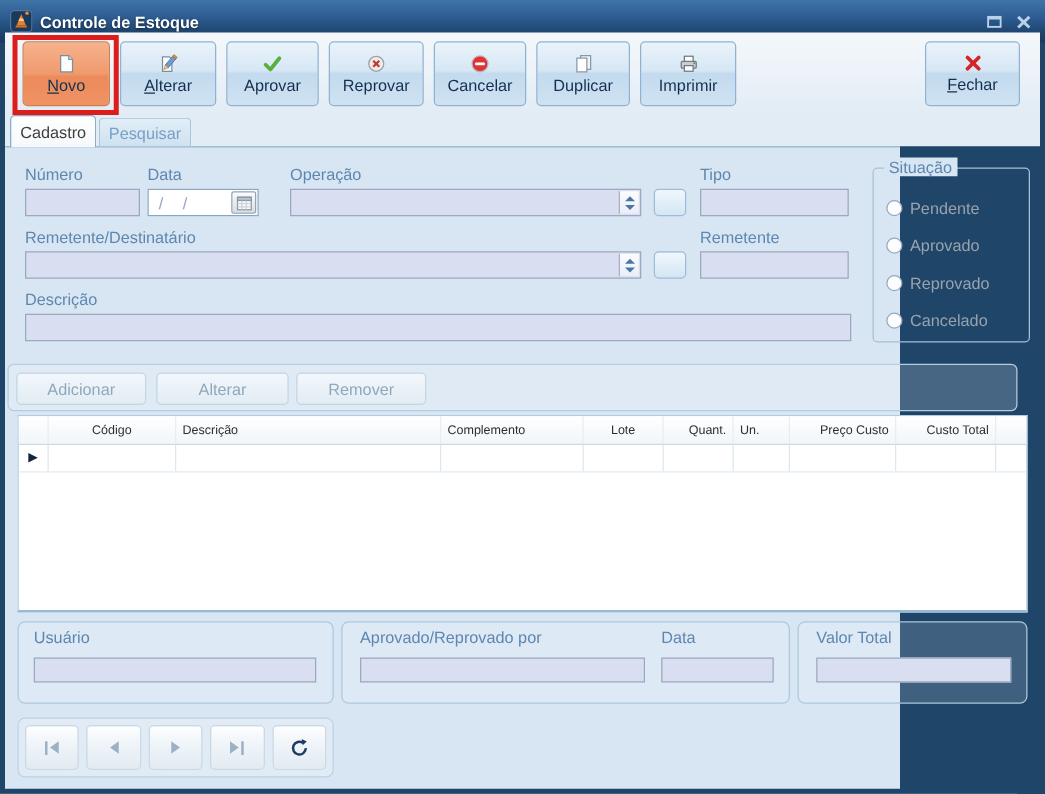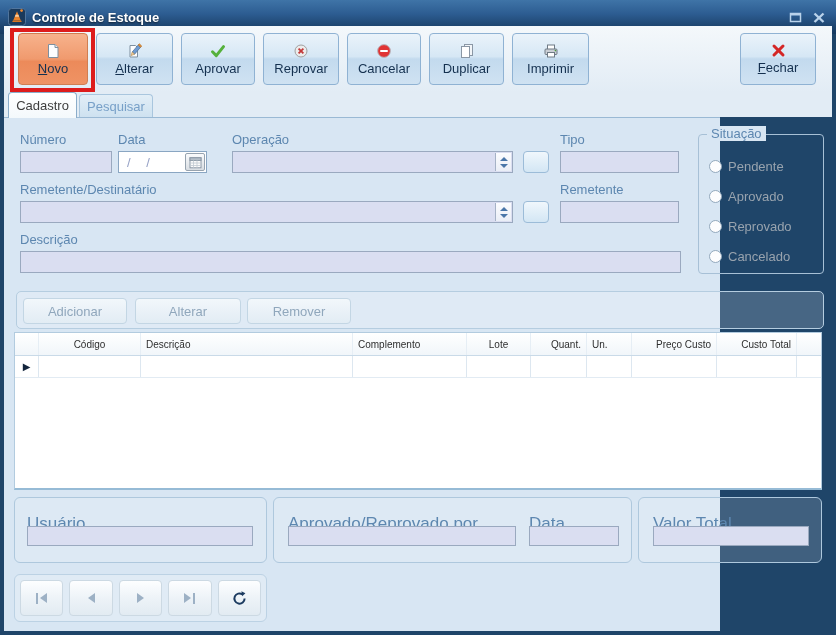--- a/index.html
+++ b/index.html
@@ -50,34 +50,34 @@
     background:linear-gradient(180deg,#fafbfc,#d9dee3);display:flex;align-items:center;justify-content:center;cursor:pointer;flex:none}
   .helper{position:absolute;width:26px;height:22px;border:1px solid #9cbcd8;border-radius:4px;
     background:linear-gradient(180deg,#f0f7fc,#d3e6f4);cursor:pointer}
   .groupbox{position:absolute;left:694px;top:16px;width:126px;height:140px;border:1px solid #a7c0d6;border-radius:4px}
   .legend{position:absolute;left:8px;top:-9px;background:#d8e6f3;padding:0 4px;font-size:13px;color:#5d87b0}
   .radio-row{position:absolute;left:10px;display:flex;align-items:center;gap:6px;height:18px;cursor:pointer}
   .radio-circle{width:13px;height:13px;border:1px solid #93a9bd;border-radius:50%;background:#fdfdfe;flex:none}
   .radio-label{font-size:13px;color:#98a3ae}
 
   
-  .btnpanel{position:absolute;left:12px;top:173px;width:808px;height:38px;border:1px solid #b5cde0;border-radius:5px;background:rgba(255,255,255,.18)}
+  .btnpanel{position:absolute;left:2px;top:173px;width:808px;height:38px;border:1px solid #b5cde0;border-radius:5px;background:rgba(255,255,255,.18)}
   .dbtn{position:absolute;top:6px;height:26px;border:1px solid #c3d6e4;border-radius:4px;
     background:linear-gradient(180deg,#f2f7fb,#e2ecf4);font-size:13px;color:#90a7bc;font-family:inherit}
   .grid{position:absolute;left:10px;top:214px;width:808px;height:158px;background:#fff;
     border:1px solid #b2cbdf;border-bottom:2px solid #96bbd6}
   .ghead{display:flex;height:23px;background:linear-gradient(180deg,#ffffff,#f1f6fa);border-bottom:1px solid #c9dae8}
   .ghc{font-size:10px;color:#2e2e2e;display:flex;align-items:center;border-right:1px solid #e6eef5;padding:0 5px;height:100%}
   .grow{display:flex;height:22px;border-bottom:1px solid #e2ebf3}
   .grc{border-right:1px solid #dde7f0;height:100%;display:flex;align-items:center;justify-content:center}
   .sel-arrow{font-size:10px;color:#13253c;line-height:1}
 
   
   .fpanel{position:absolute;top:379px;height:66px;border:1px solid #aec8dd;border-radius:6px;background:rgba(255,255,255,.15)}
-  .flabel2{position:absolute;top:16px;font-size:17px;color:#5d87b0;white-space:nowrap}
+  .flabel2{position:absolute;top:4px;font-size:13px;color:#5d87b0;white-space:nowrap}
   .finp{position:absolute;top:28px;height:20px;background:#dadef1;border:1px solid #9aa9bf}
 
   
   .nav{position:absolute;left:10px;top:456px;width:253px;height:48px;border:1px solid #bcd2e4;border-radius:6px;
     background:rgba(255,255,255,.22);display:flex;align-items:center;padding:0 5px;gap:6px}
   .navbtn{width:44px;height:36px;border:1px solid #ccd9e3;border-radius:4px;
     background:linear-gradient(180deg,#fdfeff,#ecf2f7 55%,#e2ebf2);
     display:flex;align-items:center;justify-content:center;gap:2px;cursor:pointer}
   .tri-l{width:0;height:0;border-top:5px solid transparent;border-bottom:5px solid transparent;border-right:7px solid #9db1c5}
   .tri-r{width:0;height:0;border-top:5px solid transparent;border-bottom:5px solid transparent;border-left:7px solid #9db1c5}

